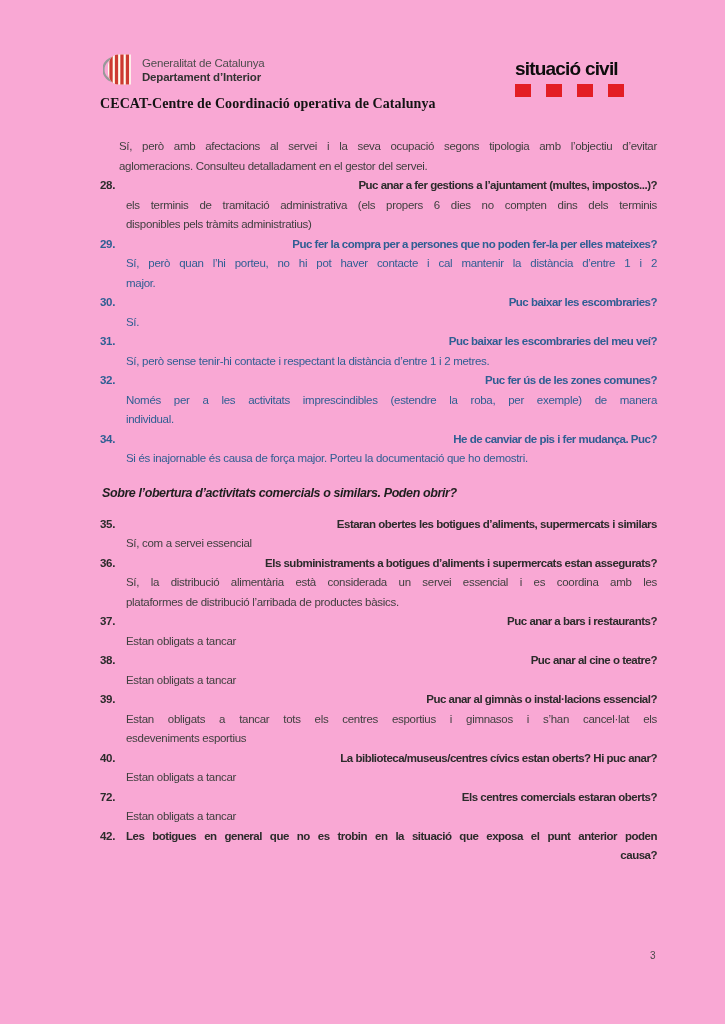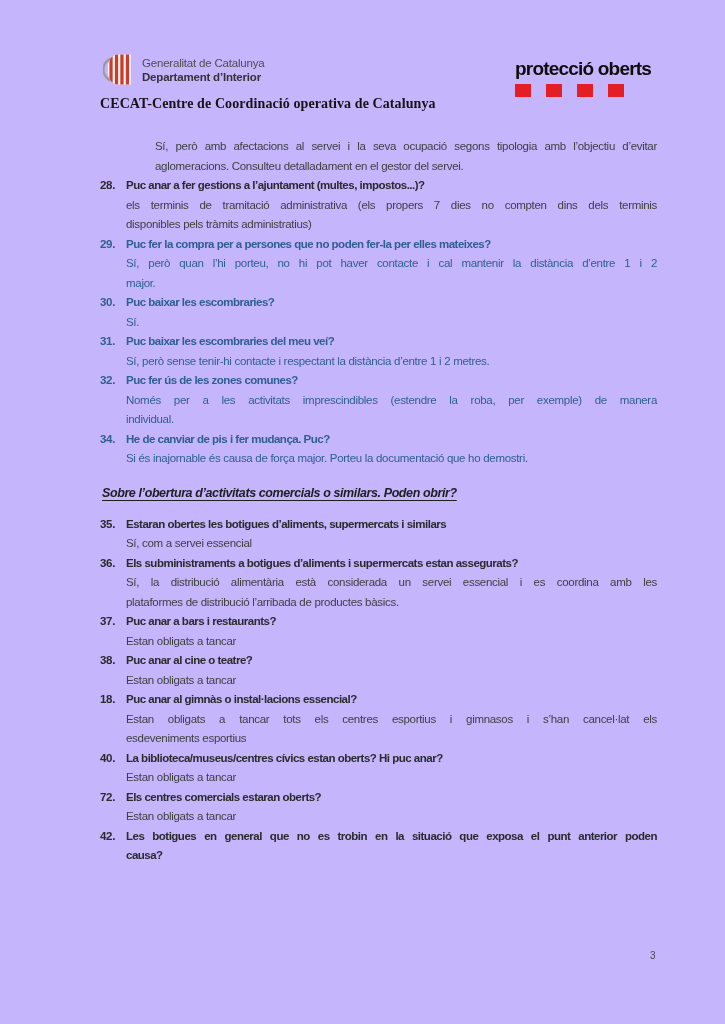--- a/index.html
+++ b/index.html
@@ -1,17 +1,17 @@
 <!DOCTYPE html>
 <html><head>
 <meta charset="utf-8">
 <style>
   html,body { margin:0; padding:0; background:#ffffff; }
   .page {
-    position:relative; width:725px; height:1024px; background:#c4b5fd;
+    position:relative; width:725px; height:1024px; background:#f9a8d4;
     font-family:"Liberation Sans", sans-serif; overflow:hidden;
   }
 
   
   .gencat { position:absolute; left:103px; top:51px; display:flex; gap:8px; }
   .gencat svg { display:block; }
   .gtext { padding-top:5px; font-size:11.5px; line-height:14px; color:#4d4d4d; letter-spacing:-0.2px; }
   .gtext .g2 { font-weight:bold; color:#333333; }
 
   .cecat {
@@ -25,36 +25,36 @@
   .pc-squares { display:flex; gap:15px; margin-top:3px; }
   .pc-square { width:16px; height:13px; background:#e31e24; }
 
   
   .main {
     position:absolute; left:100px; top:137px; width:557px;
     font-size:11.5px; letter-spacing:-0.3px; color:#3f3f3f;
   }
   .ln { height:19.5px; line-height:19.5px; overflow:visible; }
   .jl { text-align:justify; text-align-last:justify; }
-  .q .ln { font-weight:bold; color:#2b2b2b; letter-spacing:-0.5px; }
-  .continuation { margin-left:55px; }
+  .q .ln { font-weight:bold; color:#2b2b2b; letter-spacing:-0.5px;text-align:right; }
+  .continuation { margin-left:19px; }
   .faq-item { display:flex; }
   .num {
     width:26px; flex:0 0 26px;
     font-weight:bold; color:#2b2b2b; height:19.5px; line-height:19.5px;
     letter-spacing:-0.3px;
   }
   .ibody { flex:1; min-width:0; }
   .blue .num, .blue .q .ln, .blue .a .ln { color:#2f5e93; }
 
   .heading {
     margin:14px 0 12px 2px; height:20px; line-height:20px;
     font-size:12.5px; font-weight:bold; font-style:italic;
     color:#1f1f1f; letter-spacing:-0.4px;
-    text-decoration:underline; text-underline-offset:3px;
+    text-underline-offset:3px;
   }
 
   .pagenum { position:absolute; left:650px; top:950px; font-size:10px; color:#4a4a4a; }
 </style>
 </head>
 <body>
 
 <div class="page">
 
   <div class="gencat">
@@ -75,21 +75,21 @@
     </svg>
     <div class="gtext">
       <div class="g1">Generalitat de Catalunya</div>
       <div class="g2">Departament d’Interior</div>
     </div>
   </div>
 
   <div class="cecat">CECAT-Centre de Coordinació operativa de Catalunya</div>
 
   <div class="pc">
-    <div class="pc-text">protecció oberts</div>
+    <div class="pc-text">situació civil</div>
     <div class="pc-squares">
       <span class="pc-square"></span>
       <span class="pc-square"></span>
       <span class="pc-square"></span>
       <span class="pc-square"></span>
     </div>
   </div>
 
   <div class="main">
     <div class="continuation a" id="continuation">
@@ -97,21 +97,21 @@
         <div class="ln">aglomeracions. Consulteu detalladament en el gestor del servei.</div>
       </div>
     <div id="faq1">
         <div class="faq-item">
           <div class="num">28.</div>
           <div class="ibody">
             <div class="q">
               <div class="ln">Puc anar a fer gestions a l’ajuntament (multes, impostos...)?</div>
             </div>
             <div class="a">
-              <div class="ln jl">els terminis de tramitació administrativa (els propers 7 dies no compten dins dels terminis</div>
+              <div class="ln jl">els terminis de tramitació administrativa (els propers 6 dies no compten dins dels terminis</div>
               <div class="ln">disponibles pels tràmits administratius)</div>
             </div>
           </div>
         </div>
         <div class="faq-item blue">
           <div class="num">29.</div>
           <div class="ibody">
             <div class="q">
               <div class="ln">Puc fer la compra per a persones que no poden fer-la per elles mateixes?</div>
             </div>
@@ -208,21 +208,21 @@
           <div class="ibody">
             <div class="q">
               <div class="ln">Puc anar al cine o teatre?</div>
             </div>
             <div class="a">
               <div class="ln">Estan obligats a tancar</div>
             </div>
           </div>
         </div>
         <div class="faq-item">
-          <div class="num">18.</div>
+          <div class="num">39.</div>
           <div class="ibody">
             <div class="q">
               <div class="ln">Puc anar al gimnàs o instal·lacions essencial?</div>
             </div>
             <div class="a">
               <div class="ln jl">Estan obligats a tancar tots els centres esportius i gimnasos i s’han cancel·lat els</div>
               <div class="ln">esdeveniments esportius</div>
             </div>
           </div>
         </div>

